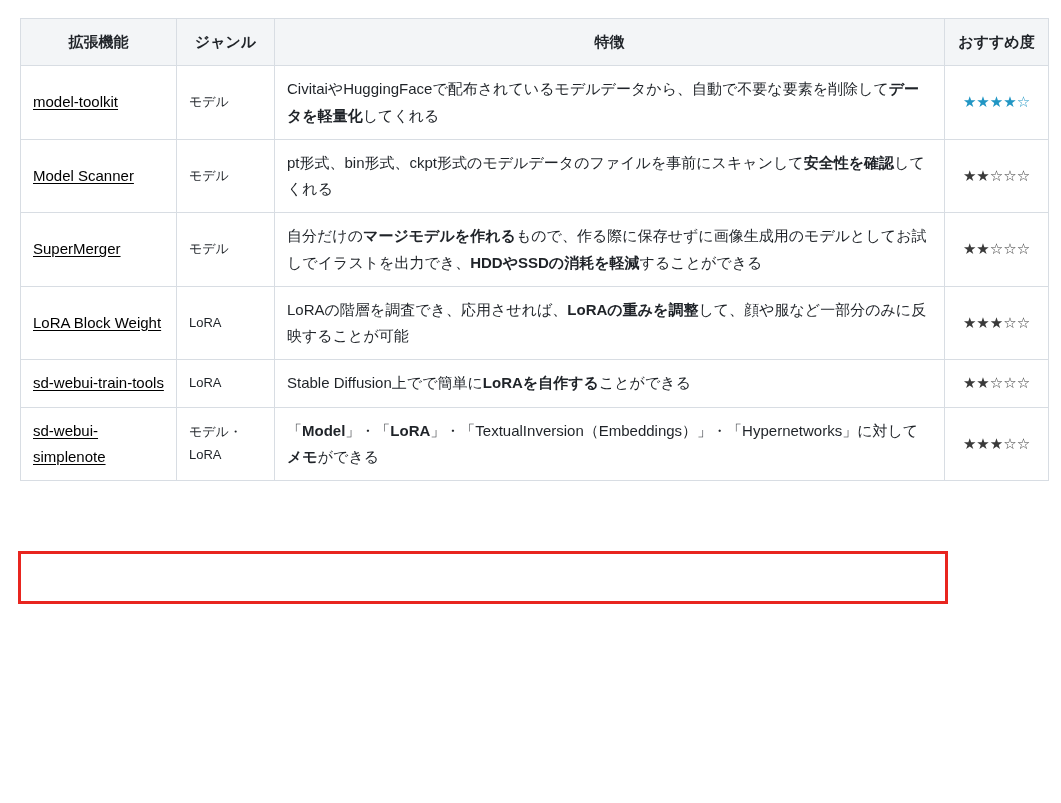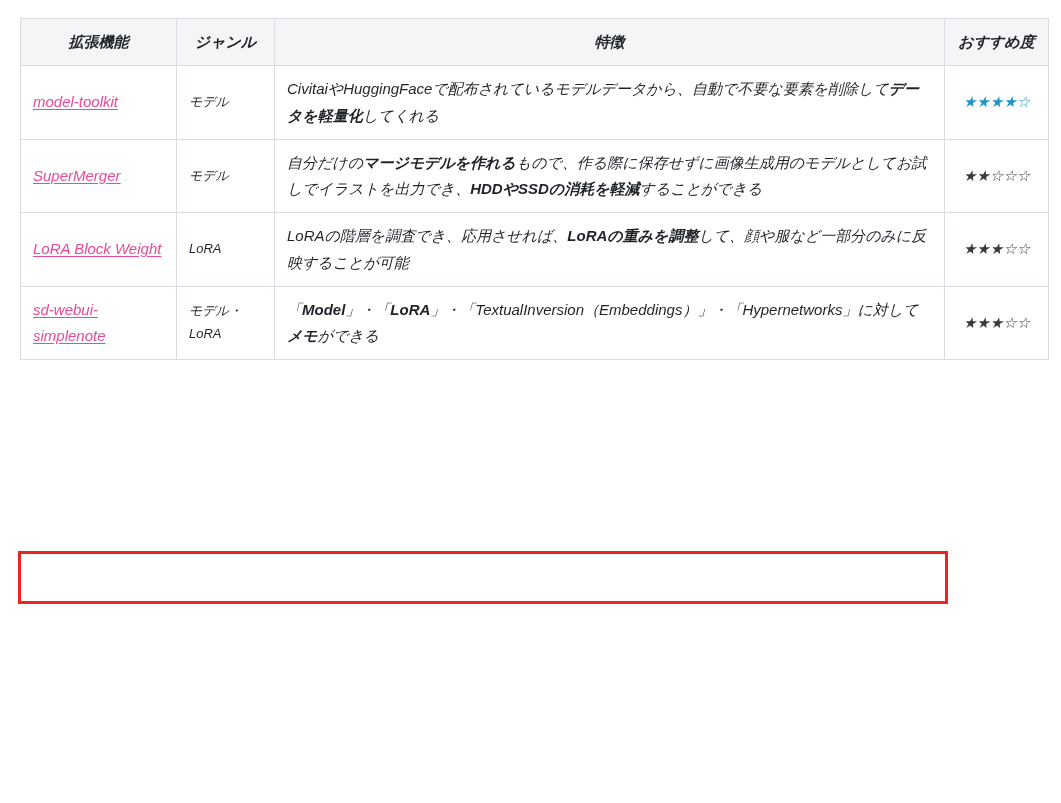--- a/index.html
+++ b/index.html
@@ -19,21 +19,20 @@
     width: 1061px;
     height: 803px;
     box-sizing: border-box;
     padding: 18px 13px 0 20px;
   }
   table.ext-table {
     border-collapse: collapse;
     width: 1028px;
     table-layout: fixed;
     font-size: 15px;
-    font-style: italic;
   }
   table.ext-table th,
   table.ext-table td {
     border: 1px solid #d8dde3;
     vertical-align: middle;
     padding: 10px 12px;
     line-height: 1.75;
   }
   thead th {
     background: #f3f5f7;
@@ -46,21 +45,21 @@
   col.c-name  { width: 156px; }
   col.c-genre { width: 98px; }
   col.c-feat  { width: 670px; }
   col.c-rate  { width: 104px; }
 
   td.name {
     padding-left: 11px;
     padding-right: 6px;
   }
   td.name a {
-    color: #ec4899;
+    color: #000000;
     text-decoration: underline;
     text-underline-offset: 2px;
     font-size: 15px;
     cursor: pointer;
   }
   td.genre {
     font-size: 13px;
     padding-left: 11px;
     padding-right: 6px;
   }
@@ -110,30 +109,42 @@
       </tr>
     </thead>
     <tbody id="table-body">
         <tr>
           <td class="name"><a>model-toolkit</a></td>
           <td class="genre">モデル</td>
           <td class="feature">CivitaiやHuggingFaceで配布されているモデルデータから、自動で不要な要素を削除して<b>データを軽量化</b>してくれる</td>
           <td class="rate stars-gold">★★★★☆</td>
         </tr>
         <tr>
+          <td class="name"><a>Model Scanner</a></td>
+          <td class="genre">モデル</td>
+          <td class="feature">pt形式、bin形式、ckpt形式のモデルデータのファイルを事前にスキャンして<b>安全性を確認</b>してくれる</td>
+          <td class="rate stars-dark">★★☆☆☆</td>
+        </tr>
+        <tr>
           <td class="name"><a>SuperMerger</a></td>
           <td class="genre">モデル</td>
           <td class="feature">自分だけの<b>マージモデルを作れる</b>もので、作る際に保存せずに画像生成用のモデルとしてお試しでイラストを出力でき、<b>HDDやSSDの消耗を軽減</b>することができる</td>
           <td class="rate stars-dark">★★☆☆☆</td>
         </tr>
         <tr>
           <td class="name"><a>LoRA Block Weight</a></td>
           <td class="genre">LoRA</td>
           <td class="feature">LoRAの階層を調査でき、応用させれば、<b>LoRAの重みを調整</b>して、顔や服など一部分のみに反映することが可能</td>
           <td class="rate stars-dark">★★★☆☆</td>
+        </tr>
+        <tr id="row-highlighted">
+          <td class="name"><a>sd-webui-train-tools</a></td>
+          <td class="genre">LoRA</td>
+          <td class="feature">Stable Diffusion上でで簡単に<b>LoRAを自作する</b>ことができる</td>
+          <td class="rate stars-dark">★★☆☆☆</td>
         </tr>
         <tr>
           <td class="name"><a>sd-webui-simplenote</a></td>
           <td class="genre">モデル・LoRA</td>
           <td class="feature">「<b>Model</b>」・「<b>LoRA</b>」・「TextualInversion（Embeddings）」・「Hypernetworks」に対して<b>メモ</b>ができる</td>
           <td class="rate stars-dark">★★★☆☆</td>
         </tr>
       </tbody>
   </table>
   <div class="highlight-box" id="highlight-box" style="display: block; left: 17.5px; top: 551px; width: 930px; height: 53.25px;"></div>

